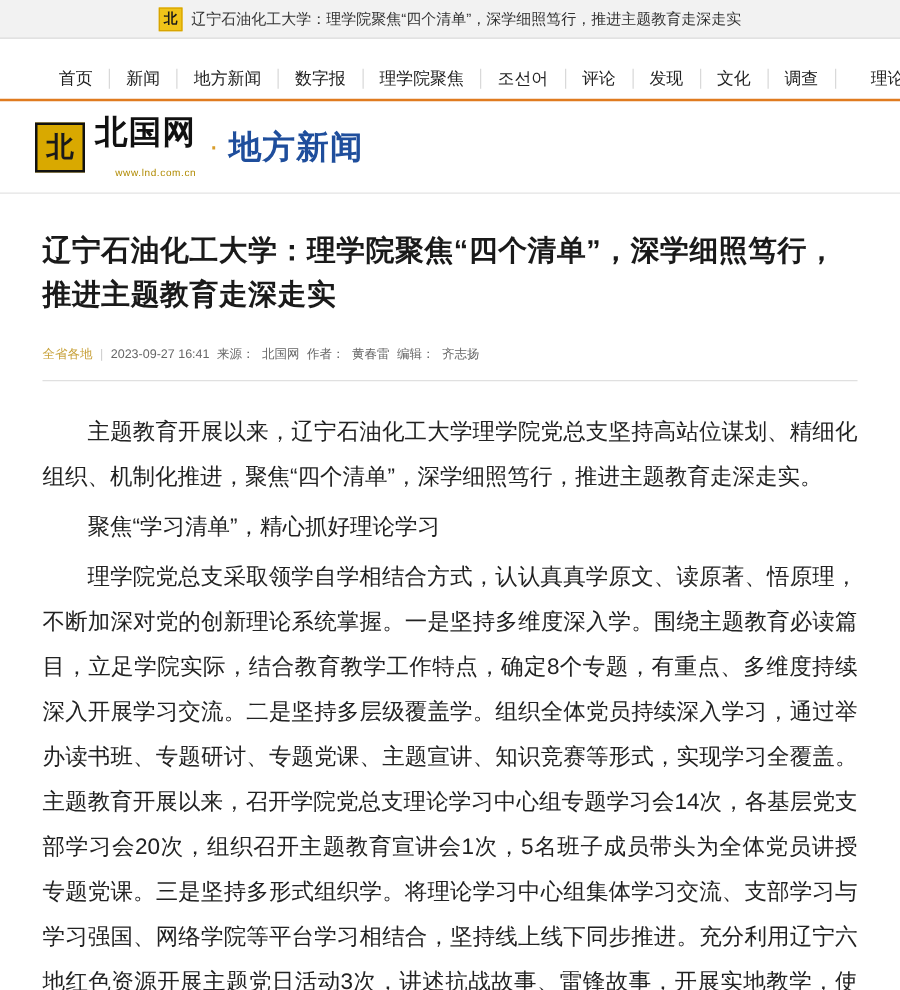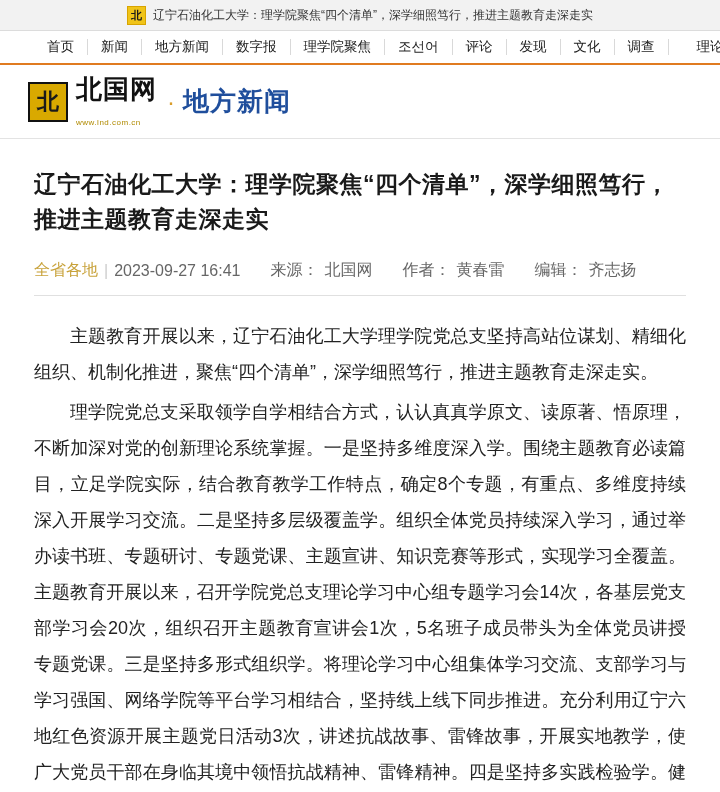--- a/index.html
+++ b/index.html
@@ -49,20 +49,21 @@
 
   
   .navbar {
     height: 34px;
     border-bottom: 2px solid #e07b20;
     background: #ffffff;
     display: flex;
     align-items: center;
     padding-left: 34px;
     box-sizing: border-box;
+    margin-top: 16px;
   }
   .nav-item {
     font-size: 13.5px;
     color: #222;
     padding: 0 13px;
     line-height: 16px;
     border-right: 1px solid #d9d9d9;
     white-space: nowrap;
     cursor: pointer;
   }
@@ -109,20 +110,21 @@
     font-size: 26px;
     font-weight: bold;
     color: #111;
     letter-spacing: 1px;
   }
   .logo-url {
     font-size: 8px;
     color: #b08a00;
     margin-top: 17px;
     letter-spacing: 0.5px;
+    text-align: right;
   }
   .logo-sep {
     margin: 0 8px 0 10px;
     font-size: 24px;
     color: #d99d2b;
   }
   .logo-section {
     font-size: 26px;
     font-weight: bold;
     color: #1f4e9c;
@@ -135,32 +137,32 @@
   }
   .headline {
     font-size: 23px;
     line-height: 1.5;
     font-weight: bold;
     color: #1a1a1a;
     margin: 0 0 24px 0;
     letter-spacing: 0.5px;
   }
   .meta {
-    font-size: 16px;
+    font-size: 10px;
     color: #666;
     padding-bottom: 14px;
     border-bottom: 1px solid #e0e0e0;
     display: flex;
     align-items: center;
     gap: 6px;
     white-space: nowrap;
   }
   .meta .cat { color: #c8a23a; }
   .meta .divider { color: #cccccc; }
-  .meta .label { color: #666; margin-left: 24px; }
+  .meta .label { color: #666; }
 
   .body-text {
     margin-top: 22px;
     font-size: 18px;
     line-height: 2.0;
     color: #222;
     text-align: justify;
   }
   .body-text p {
     margin: 0 0 4px 0;
@@ -210,15 +212,16 @@
     <span class="label">来源：</span>
     <span>北国网</span>
     <span class="label">作者：</span>
     <span>黄春雷</span>
     <span class="label">编辑：</span>
     <span>齐志扬</span>
   </div>
 
   <div class="body-text">
     <p>主题教育开展以来，辽宁石油化工大学理学院党总支坚持高站位谋划、精细化组织、机制化推进，聚焦“四个清单”，深学细照笃行，推进主题教育走深走实。</p>
+    <p>聚焦“学习清单”，精心抓好理论学习</p>
     <p>理学院党总支采取领学自学相结合方式，认认真真学原文、读原著、悟原理，不断加深对党的创新理论系统掌握。一是坚持多维度深入学。围绕主题教育必读篇目，立足学院实际，结合教育教学工作特点，确定8个专题，有重点、多维度持续深入开展学习交流。二是坚持多层级覆盖学。组织全体党员持续深入学习，通过举办读书班、专题研讨、专题党课、主题宣讲、知识竞赛等形式，实现学习全覆盖。主题教育开展以来，召开学院党总支理论学习中心组专题学习会14次，各基层党支部学习会20次，组织召开主题教育宣讲会1次，5名班子成员带头为全体党员讲授专题党课。三是坚持多形式组织学。将理论学习中心组集体学习交流、支部学习与学习强国、网络学院等平台学习相结合，坚持线上线下同步推进。充分利用辽宁六地红色资源开展主题党日活动3次，讲述抗战故事、雷锋故事，开展实地教学，使广大党员干部在身临其境中领悟抗战精神、雷锋精神。四是坚持多实践检验学。健全完善学用结合、质量评估、效果检验机制，开展岗位练兵活动，切实将学习成效转化为推动学院事业高质量发展的强大动力。</p>
   </div>
 </div>
 
 </body></html>

